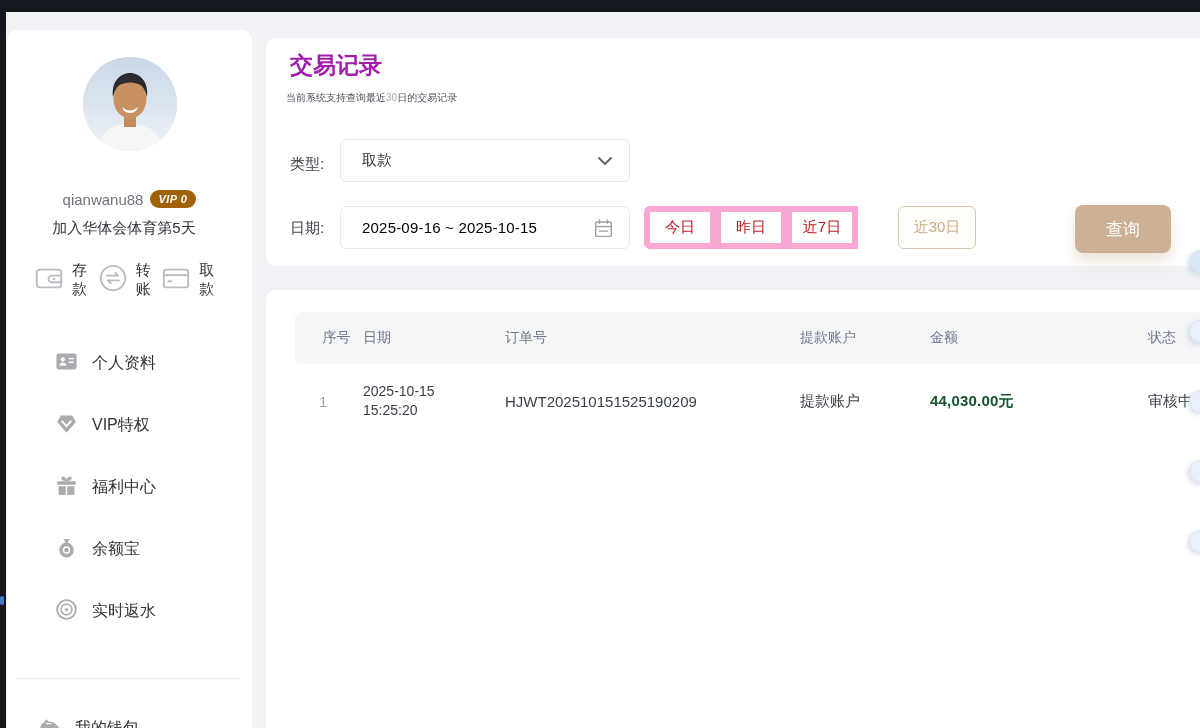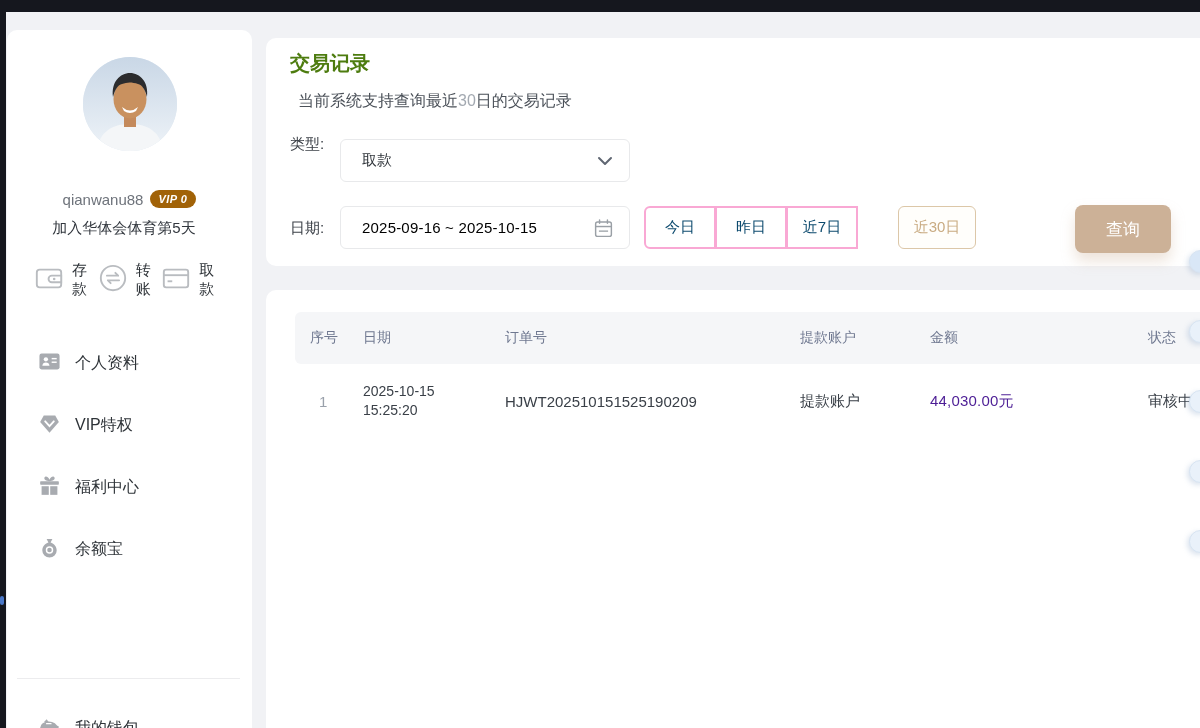--- a/index.html
+++ b/index.html
@@ -16,63 +16,63 @@
   .sidebar { position:absolute; left:7px; top:30px; width:245px; height:698px; background:#fff; border-radius:10px 10px 0 0; z-index:5; }
   .avatar { position:absolute; left:50%; transform:translateX(-50%); top:27px; width:94px; height:94px; border-radius:50%; overflow:hidden; background:#dce6f0; }
   .user-row { position:absolute; left:0; right:0; top:160px; display:flex; justify-content:center; align-items:center; gap:7px; }
   .username { font-size:15px; color:#6e737b; }
   .vip-badge { display:inline-block; background:#a16207; color:#fff; font-size:11px; font-weight:700; font-style:italic; padding:3px 9px 3px 8px; border-radius:10px; letter-spacing:.5px; }
   .join-text { position:absolute; left:0; right:11px; top:189px; text-align:center; font-size:15px; color:#32373e; }
   .quick-actions { position:absolute; left:0; right:0; top:231px; display:flex; justify-content:space-between; padding:0 27px; }
   .quick-action { display:flex; flex-direction:row; align-items:center; gap:8px; cursor:pointer; }
   .quick-action .qlabel { font-size:15px; color:#2e3338; }
   .menu { position:absolute; left:0; right:0; top:302px; }
-  .menu-item { height:62px; display:flex; align-items:center; gap:14px; padding-left:31px; cursor:pointer; }
+  .menu-item { height:62px; display:flex; align-items:center; gap:14px; padding-left:48px; cursor:pointer; }
   .menu-item .mlabel { font-size:16px; color:#2e3338; }
   .sidebar-divider { position:absolute; left:10px; right:12px; top:648px; height:1px; background:#ececee; }
   .wallet-item { position:absolute; left:0; right:0; top:672px; height:52px; display:flex; align-items:center; gap:14px; padding-left:31px; cursor:pointer; }
   .wallet-item .mlabel { font-size:16px; color:#2e3338; }
 
   
   .panel { position:absolute; left:266px; width:948px; background:#fff; border-radius:10px; }
   .panel-filters { top:38px; height:228px; }
   .panel-table { top:290px; height:438px; border-radius:10px 10px 0 0; }
 
-  .page-title { position:absolute; left:24px; top:12px; font-size:20px; font-weight:700; color:#4d7c0f; }
-  .page-subtitle { position:absolute; left:32px; top:53px; font-size:16px; color:#4b5159; }
+  .page-title { position:absolute; left:24px; top:12px; font-size:23px; font-weight:700; color:#a21caf; }
+  .page-subtitle { position:absolute; left:20px; top:53px; font-size:10px; color:#4b5159; }
   .page-subtitle .hl { color:#a3a9b1; }
 
   .flt-label { position:absolute; left:24px; font-size:15px; color:#3a3f46; line-height:43px; }
-  .lbl-type { top:84px; }
+  .lbl-type { top:104px; }
   .lbl-date { top:168px; }
 
   .select-box { position:absolute; left:74px; top:101px; width:290px; height:43px; border:1px solid #e8e9eb; border-radius:6px; background:#fff; display:flex; align-items:center; cursor:pointer; }
   .select-box .sel-text { padding-left:21px; font-size:15px; color:#2f343a; }
   .select-box .chev { position:absolute; right:16px; top:14px; }
 
   .date-box { position:absolute; left:74px; top:168px; width:290px; height:43px; border:1px solid #e8e9eb; border-radius:6px; background:#fff; display:flex; align-items:center; cursor:pointer; }
   .date-box .date-text { padding-left:21px; font-size:15px; color:#000000; letter-spacing:.2px; }
   .date-box .cal { position:absolute; right:15px; top:11px; }
 
   .range-group { position:absolute; left:378px; top:168px; height:43px; display:flex; }
-  .range-btn { width:72px; height:43px; background:#fff; border:2px solid #f9a8d4; margin-left:-1px; display:flex; align-items:center; justify-content:center; font-size:15px; color:#0c4a6e; cursor:pointer; }
+  .range-btn { width:72px; height:43px; background:#fff; border:6px solid #f9a8d4; margin-left:-1px; display:flex; align-items:center; justify-content:center; font-size:15px; color:#b91c1c; cursor:pointer; }
   .range-btn:first-child { border-radius:6px 0 0 6px; margin-left:0; }
   .range-btn.active { width:78px; border:1px solid #dcc7a8; color:#c9ab82; background:#fffefb; border-radius:6px; z-index:2;margin-left:40px; }
 
   .search-btn { position:absolute; left:809px; top:167px; width:96px; height:48px; border:none; border-radius:8px; background:#ccb197; color:#fff; font-size:17px; font-family:inherit; cursor:pointer; box-shadow:0 8px 14px rgba(203,176,150,.35); }
 
   
   .thead { position:absolute; left:29px; right:0; top:22px; height:52px; background:#f5f6f8; border-radius:6px 0 0 6px; display:grid; grid-template-columns:68px 142px 295px 130px 218px 1fr; align-items:center; }
   .thead .th { font-size:14px; color:#6f7890; }
-  .thead .th:first-child { padding-left:15px; }
+  .thead .th:first-child { padding-left:15px;text-align:center; }
   .trow { position:absolute; left:29px; right:0; top:74px; height:74px; display:grid; grid-template-columns:68px 142px 295px 130px 218px 1fr; align-items:center; }
   .td { font-size:15px; color:#3a4048; }
   .td-index { padding-left:24px; color:#9aa1ab; }
   .td-date { font-size:14px; line-height:1.35; }
-  .td-amount { font-weight:400; color:#4c1d95; letter-spacing:.2px; }
+  .td-amount { font-weight:700; color:#14532d; letter-spacing:.2px; }
 
   
   .sliver { position:absolute; right:-12px; width:23px; height:23px; border-radius:50%; background:#e9f1fa; border:1px solid #d7e4f2; box-shadow:-2px 2px 5px rgba(120,150,190,.25); z-index:20; cursor:pointer; }
   .sliver.s1 { top:250px; background:#d9e7f7; }
   .sliver.s2 { top:320px; }
   .sliver.s3 { top:390px; }
   .sliver.s4 { top:460px; }
   .sliver.s5 { top:530px; }
 </style>
 </head>
@@ -178,20 +178,30 @@
       </div>
       <div class="menu-item">
         <span>
           <svg width="23" height="23" viewBox="0 0 32 32">
               <path d="M12 4h8l-2.5 5C22.5 10.5 26 15 26 20a10 10 0 01-20 0c0-5 3.5-9.5 8.5-11z" fill="#a8abb0"></path>
               <circle cx="16" cy="19.5" r="4.2" fill="none" stroke="#fff" stroke-width="2"></circle>
             </svg>
         </span>
         <span class="mlabel">余额宝</span>
       </div>
+      <div class="menu-item">
+        <span>
+          <svg width="23" height="23" viewBox="0 0 32 32">
+              <circle cx="16" cy="16" r="13" fill="none" stroke="#a8abb0" stroke-width="2.6"></circle>
+              <circle cx="16" cy="16" r="7.5" fill="none" stroke="#a8abb0" stroke-width="2.2"></circle>
+              <circle cx="16" cy="16" r="2.2" fill="#a8abb0"></circle>
+            </svg>
+        </span>
+        <span class="mlabel">实时返水</span>
+      </div>
     </nav>
 
     <div class="sidebar-divider"></div>
 
     <div class="wallet-item">
       <span>
         <svg width="23" height="23" viewBox="0 0 32 32">
             <ellipse cx="15" cy="18" rx="12" ry="9" fill="#a8abb0"></ellipse>
             <path d="M25 14l4 2-1 4-4-1z" fill="#a8abb0"></path>
             <rect x="7" y="25" width="3.5" height="4" fill="#a8abb0"></rect>

